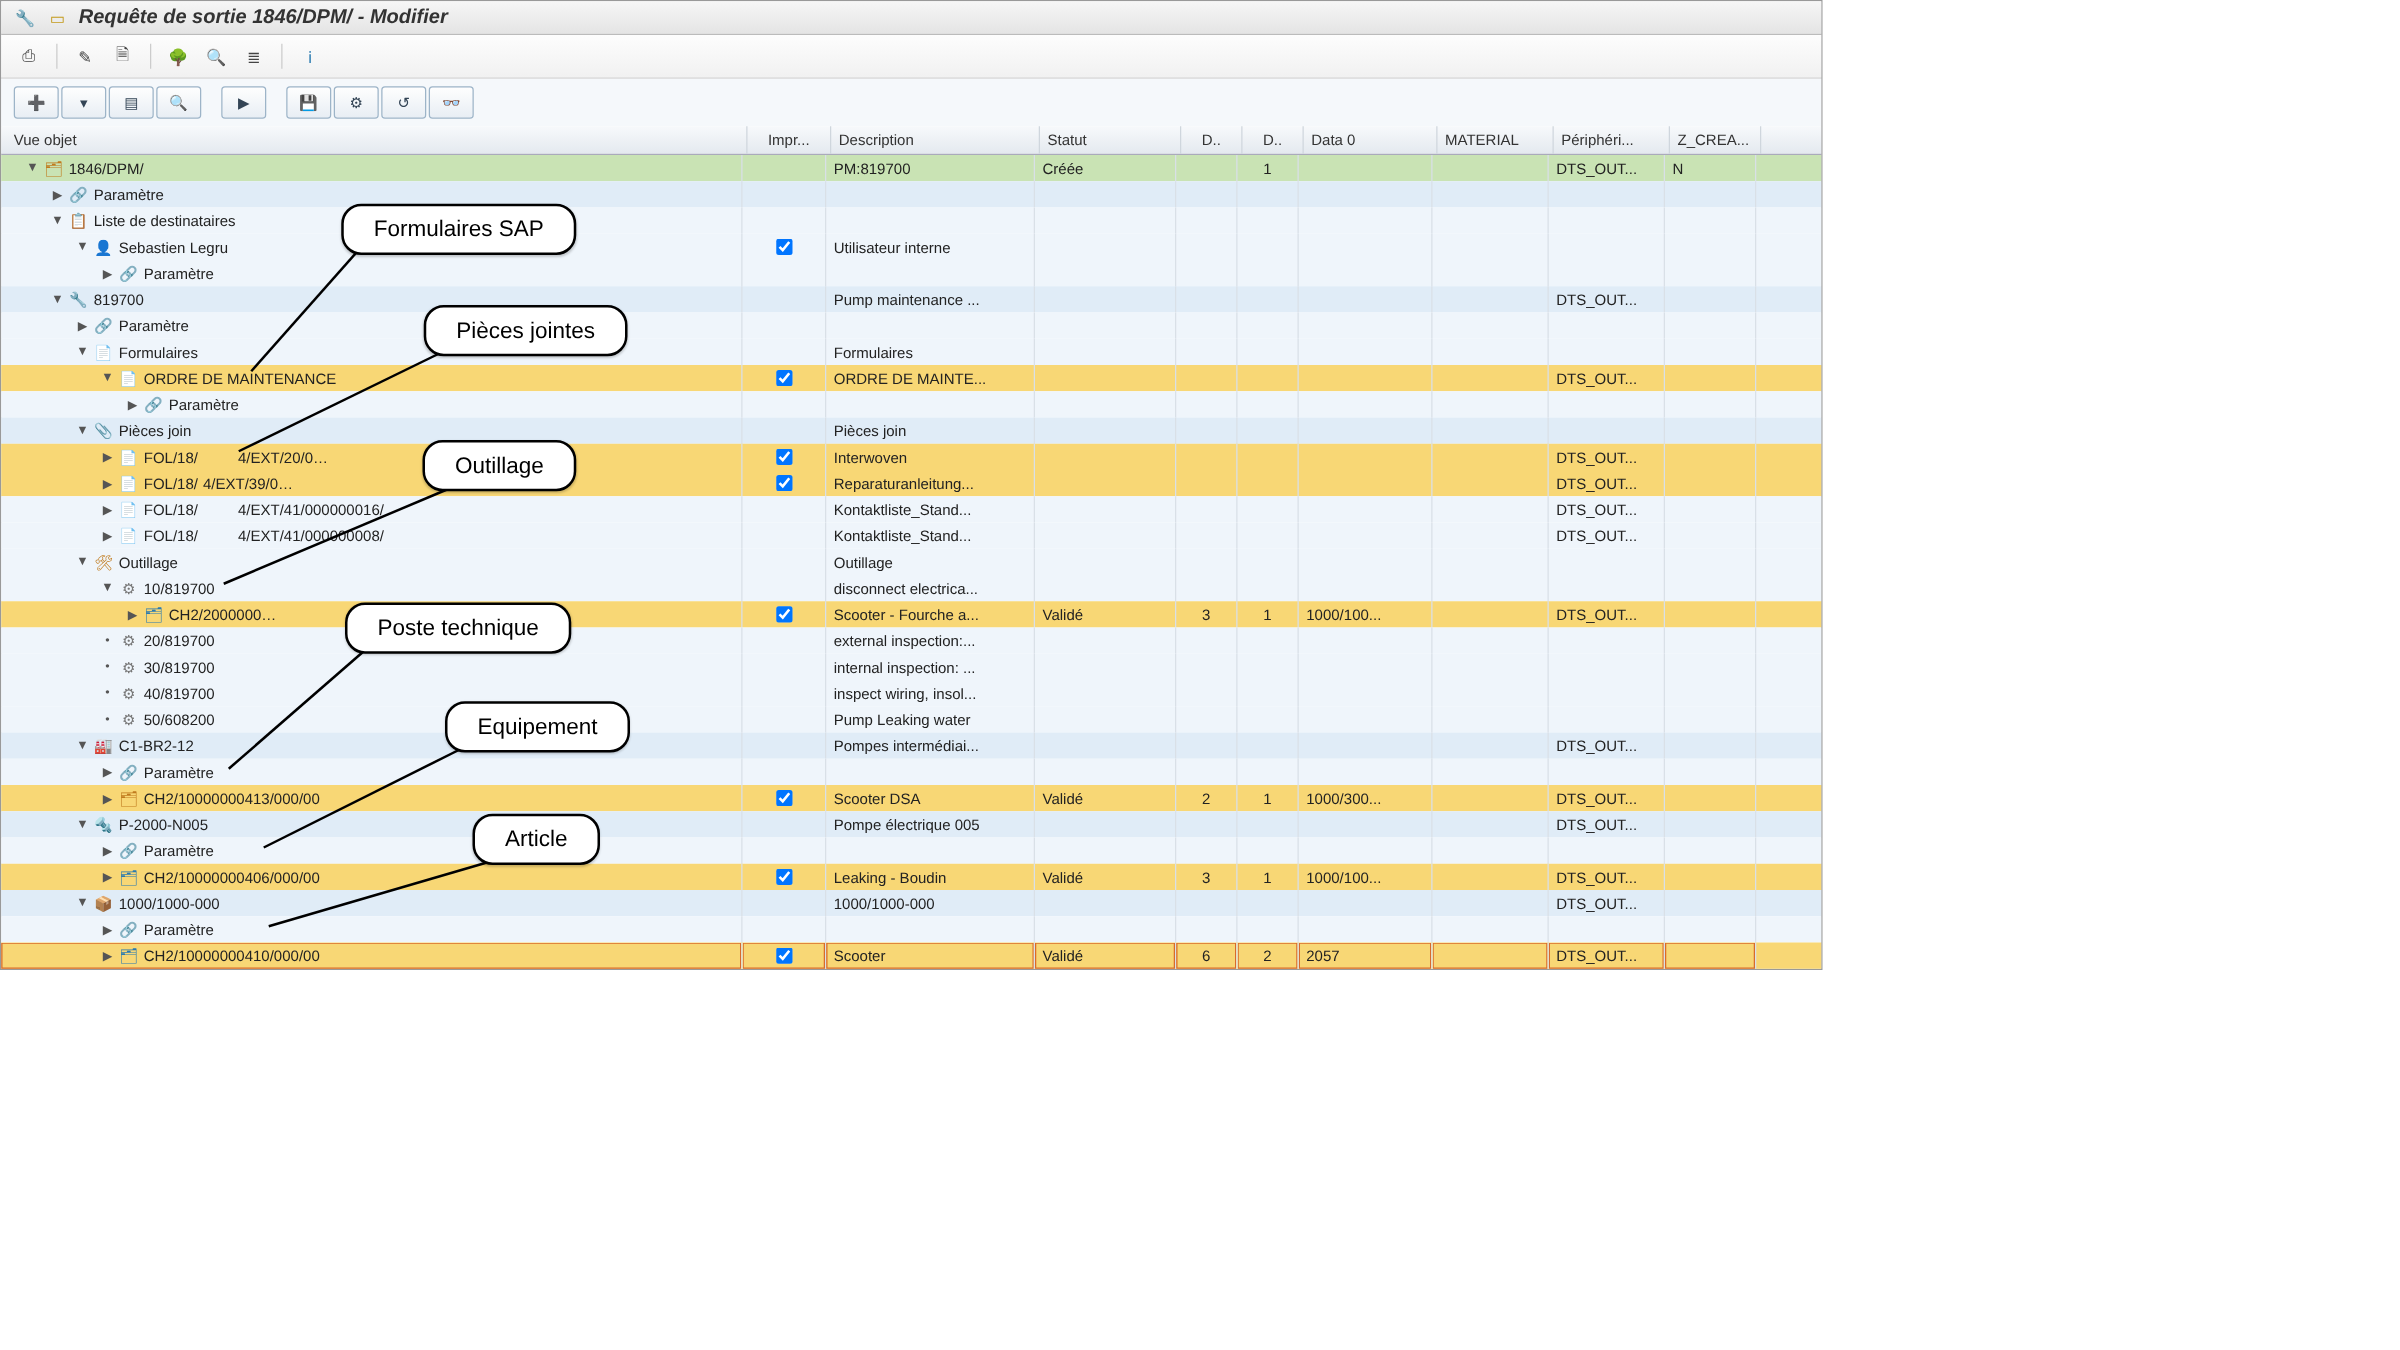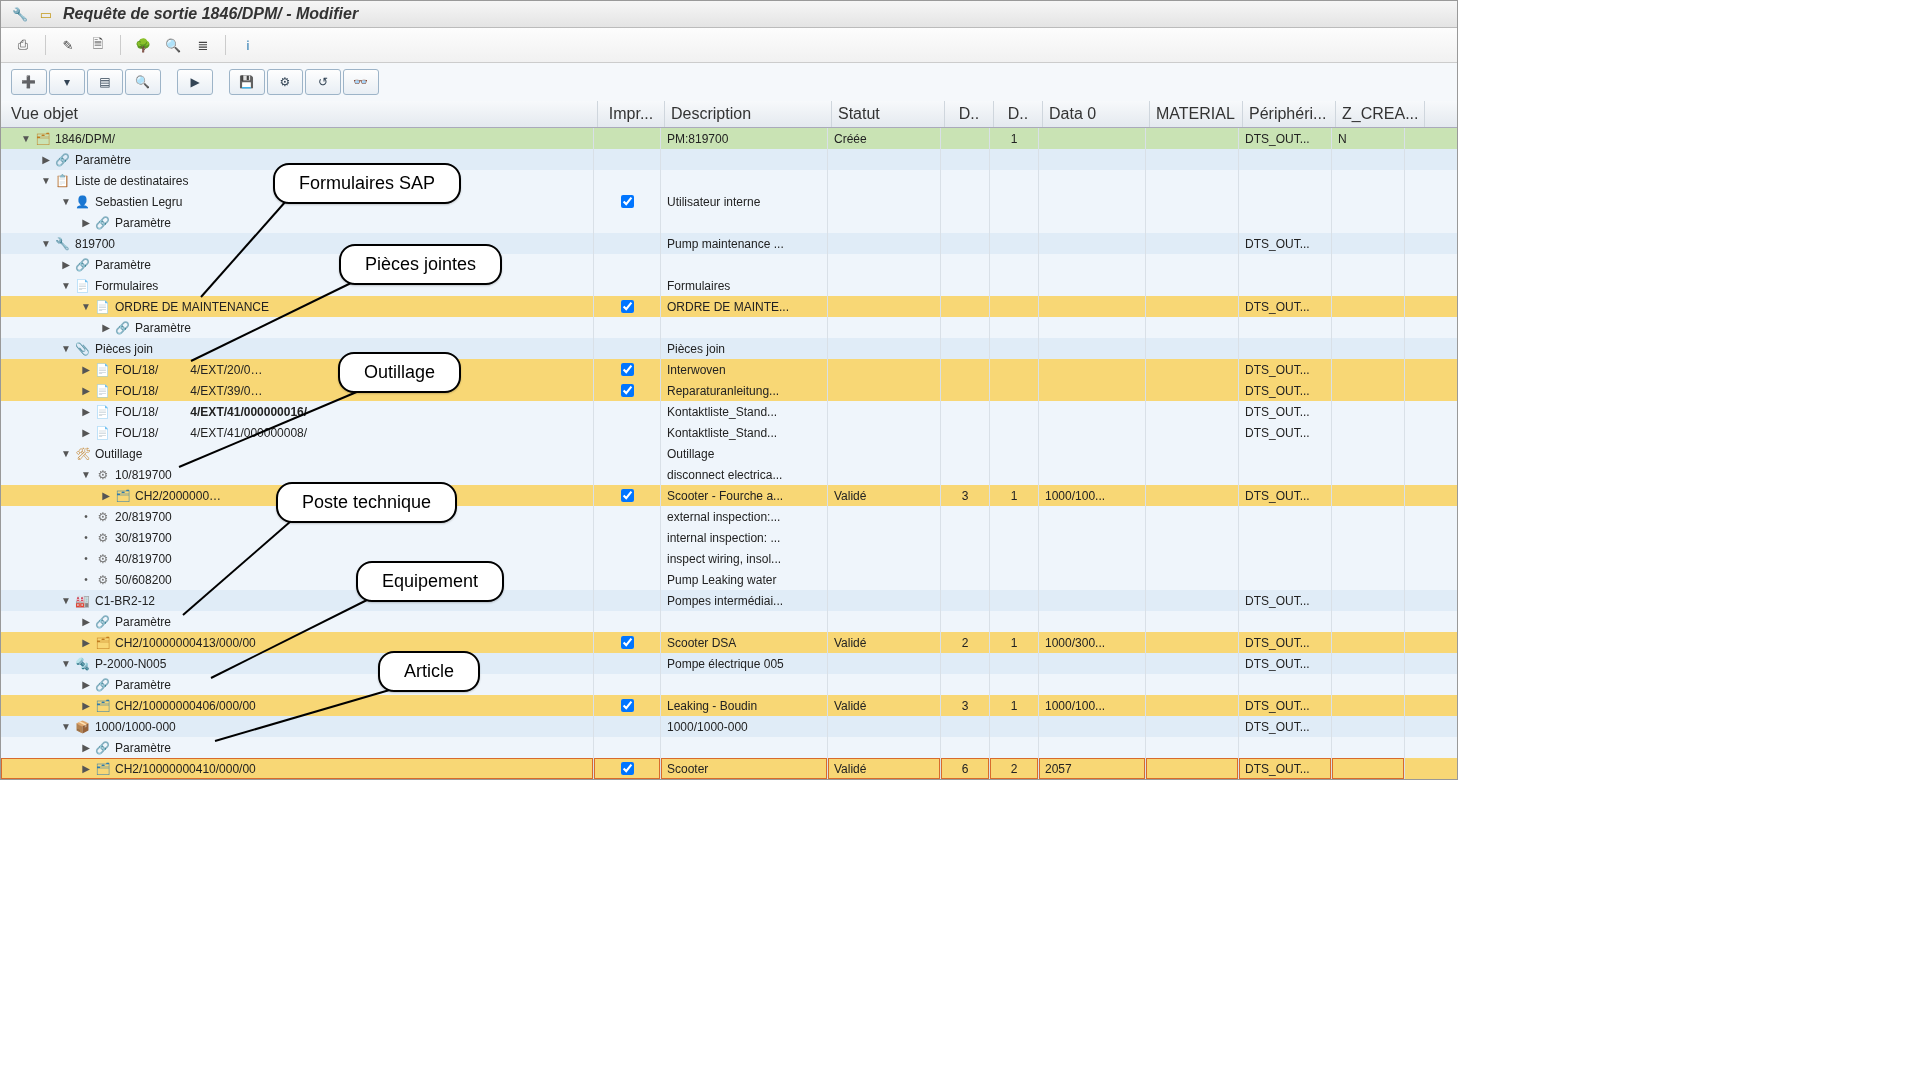--- a/index.html
+++ b/index.html
@@ -10,21 +10,21 @@
   .titlebar .title{font-style:italic;font-weight:bold;font-size:16px;color:#333}
   
   .toolbar{display:flex;align-items:center;padding:5px 10px;gap:6px;background:linear-gradient(#fdfdfd,#f1f1f1);border-bottom:1px solid #ccc}
   .toolbar .btn{width:22px;height:22px;border:1px solid transparent;border-radius:3px;display:flex;align-items:center;justify-content:center;font-size:13px;color:#444;cursor:pointer}
   .toolbar .sep{width:1px;height:20px;background:#ccc;margin:0 4px}
   .toolbar2{display:flex;align-items:center;padding:6px 10px;gap:2px;background:#f5f8fb}
   .toolbar2 .pill{height:24px;min-width:26px;padding:0 4px;border:1px solid #9db4c8;border-radius:3px;background:linear-gradient(#fefefe,#e8eef4);display:flex;align-items:center;justify-content:center;cursor:pointer;font-size:12px;color:#345}
   .toolbar2 .grp{display:flex;gap:2px}
   
   .content{display:flex;flex-direction:column}
-  .headerrow{display:flex;align-items:flex-start;border-bottom:1px solid #aab;background:linear-gradient(#f7f9fb,#e4e9ef);font-size:16px;color:#333}
+  .headerrow{display:flex;align-items:flex-start;border-bottom:1px solid #aab;background:linear-gradient(#f7f9fb,#e4e9ef);font-size:12px;color:#333}
   .hc{border-right:1px solid #cfd6dd;padding:4px 6px;display:flex;align-items:center}
   .c-tree{flex:0 0 580px;padding-left:10px}
   .c-impr{flex:0 0 54px;justify-content:center}
   .c-desc{flex:0 0 154px}
   .c-stat{flex:0 0 100px}
   .c-d1{flex:0 0 36px;justify-content:center}
   .c-d2{flex:0 0 36px;justify-content:center}
   .c-data0{flex:0 0 94px}
   .c-mat{flex:0 0 80px}
   .c-peri{flex:0 0 80px}
@@ -322,42 +322,42 @@
           <div class="cell c-mat"></div>
           <div class="cell c-peri">DTS_OUT...</div>
           <div class="cell c-zc"></div>
         </div>
         <div class="row bg-yel">
           <div class="cell c-tree">
             <div class="treecell" style="padding-left: 74px;">
               <span class="arrow">▶</span>
               <span class="icon" style="color: rgb(192, 123, 30);">📄</span>
               <span class="lbl">FOL/18/</span>
-              <span class="lbl" style="margin-left: 28px;">4/EXT/39/0…</span>
+              <span class="lbl" style="">4/EXT/39/0…</span>
             </div>
           </div>
           <div class="cell c-impr" style="justify-content: center;">
             <input type="checkbox" class="chk" checked="" style="">
           </div>
           <div class="cell c-desc">Reparaturanleitung...</div>
           <div class="cell c-stat"></div>
           <div class="cell c-d1" style="justify-content: center;"></div>
           <div class="cell c-d2" style="justify-content: center;"></div>
           <div class="cell c-data0"></div>
           <div class="cell c-mat"></div>
           <div class="cell c-peri">DTS_OUT...</div>
           <div class="cell c-zc"></div>
         </div>
         <div class="row bg-light">
           <div class="cell c-tree">
             <div class="treecell" style="padding-left: 74px;">
               <span class="arrow">▶</span>
               <span class="icon" style="color: rgb(192, 123, 30);">📄</span>
               <span class="lbl">FOL/18/</span>
-              <span class="lbl" style="margin-left: 28px; font-weight: bold;">4/EXT/41/000000016/</span>
+              <span class="lbl" style="margin-left: 28px;">4/EXT/41/000000016/</span>
             </div>
           </div>
           <div class="cell c-impr" style="justify-content: center;"></div>
           <div class="cell c-desc">Kontaktliste_Stand...</div>
           <div class="cell c-stat"></div>
           <div class="cell c-d1" style="justify-content: center;"></div>
           <div class="cell c-d2" style="justify-content: center;"></div>
           <div class="cell c-data0"></div>
           <div class="cell c-mat"></div>
           <div class="cell c-peri">DTS_OUT...</div>

